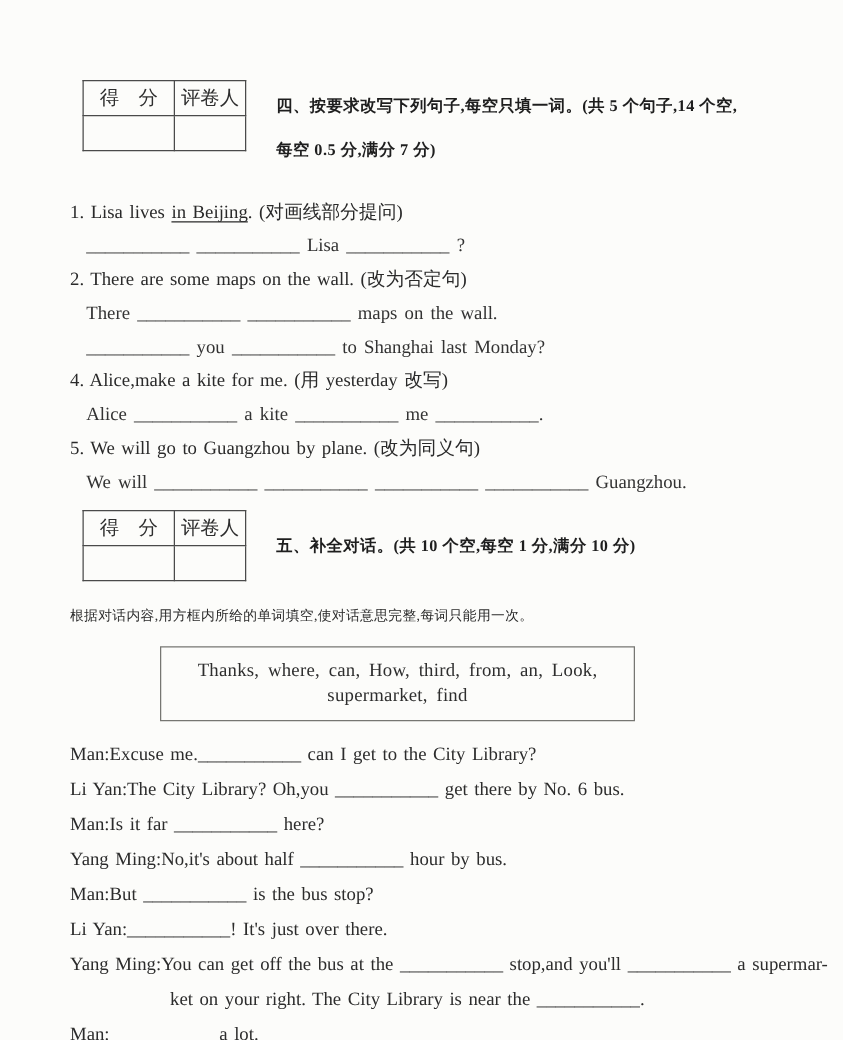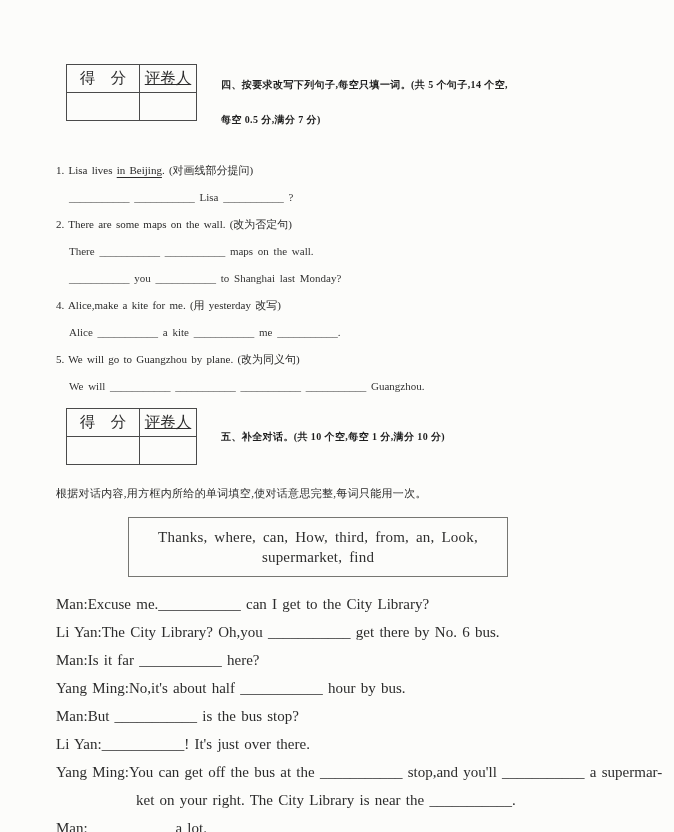--- a/index.html
+++ b/index.html
@@ -14,31 +14,31 @@
   
   .header-row { display: flex; gap: 24px; align-items: flex-start; }
   .header-row.second { margin-top: 8px; align-items: center; }
 
   .score-box { border-collapse: collapse; margin-left: 10px; flex: none; background: #fcfcfa; }
   .score-box td {
     border: 1.4px solid #4a4a4a; text-align: center; vertical-align: middle;
     font-size: 15.5px; color: #2e2e2e; padding: 0;
   }
   .score-box .c1 { width: 73px; height: 28px; }
-  .score-box .c2 { width: 57px; height: 28px; text-decoration: underline; }
+  .score-box .c2 { width: 57px; height: 28px; }
   .score-box .empty { height: 28px; }
 
   .section-title {
-    font-weight: bold; font-size: 10px; line-height: 35px;
+    font-weight: bold; font-size: 13px; line-height: 35px;
     letter-spacing: 0.4px; padding-top: 3px; color: #1e1e1e;
   }
   .header-row.second .section-title { padding-top: 0; line-height: 22px; }
 
   
-  .questions { margin-top: 20px; font-size: 11px; }
+  .questions { margin-top: 20px; font-size: 15px; }
   .q-line { margin: 0; line-height: 27px; word-spacing: 1.5px; white-space: nowrap; }
   .a-line { margin: 0; line-height: 27px; padding-left: 13px; word-spacing: 2px; white-space: nowrap; color: #333; }
   .u { text-decoration: underline; text-underline-offset: 3px; }
 
   
   .instruction { margin: 16px 0 0 0; font-size: 11px; line-height: 24px; letter-spacing: 0.3px; }
   .word-box {
     margin: 12px auto 0 72px; width: 380px;
     border: 1.3px solid #767672; background: #fcfcfa;
     text-align: center; font-size: 15px; line-height: 20px;

